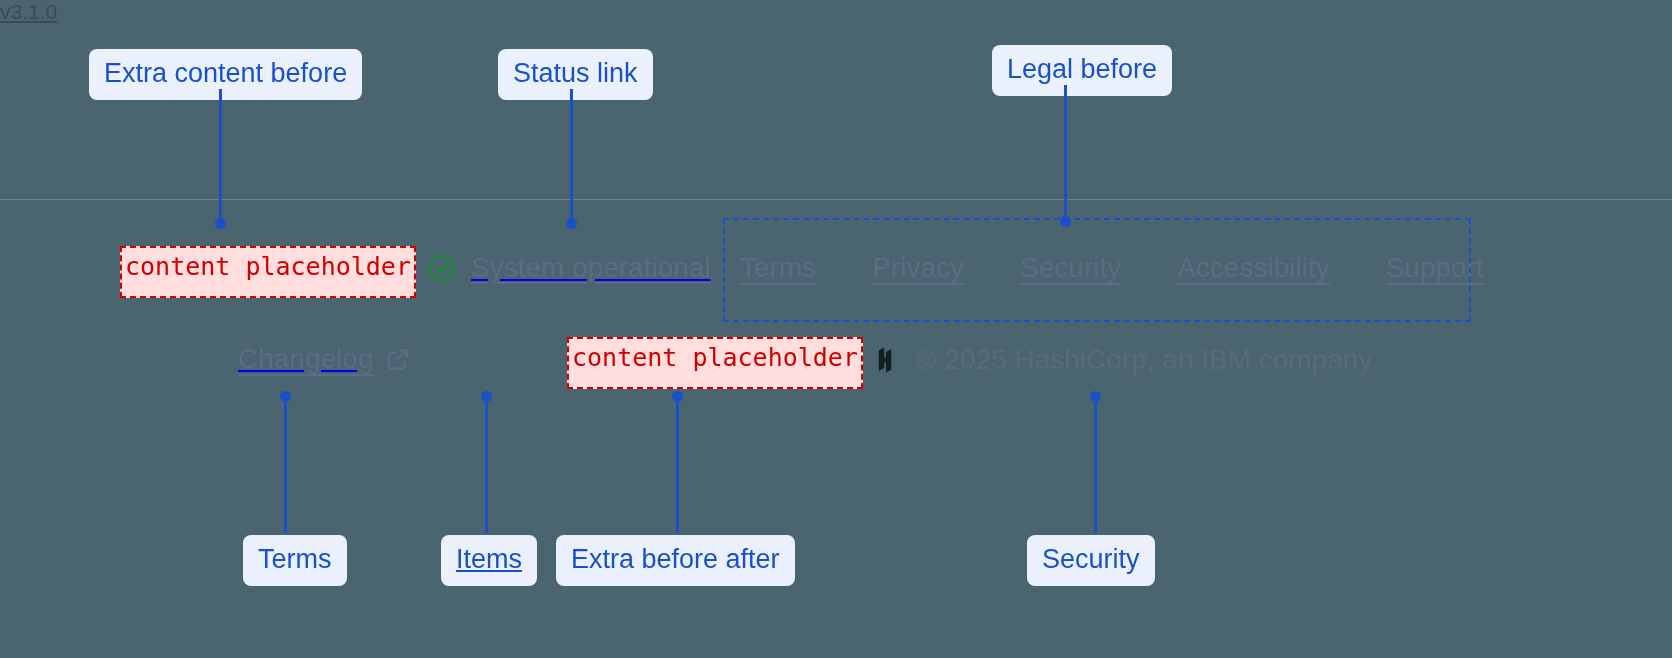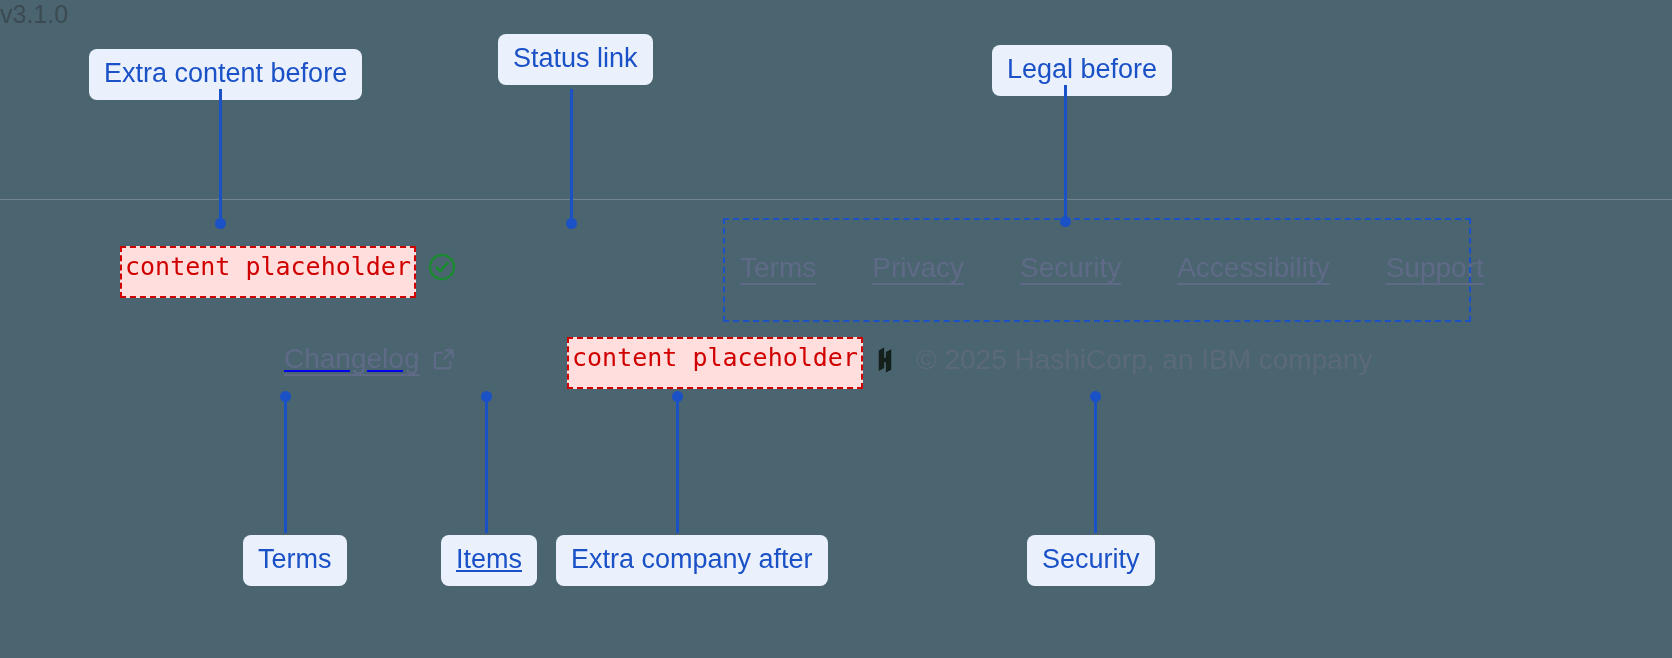--- a/index.html
+++ b/index.html
@@ -100,39 +100,39 @@
     color: #5f6b86;
     text-decoration: underline;
     text-underline-offset: 6px;
     white-space: nowrap;
   }
 
   .secondary-row {
     position: absolute;
     display: flex;
     align-items: center;
-    margin-left: 46px;
   }
   .changelog {
     display: flex;
     align-items: center;
     gap: 12px;
   }
   .changelog-text {
     font-size: 28px;
     color: #5f6b86;
     text-decoration: underline;
     text-underline-offset: 6px;
   }
   .ext-icon { width: 26px; height: 26px; display: block; }
 
   .version {
-    font-size: 25px;
+    font-size: 21px;
     color: #3c4a52;
     white-space: nowrap;
+    text-decoration: underline;
   }
 
   .copyright-group {
     position: absolute;
     display: flex;
     align-items: center;
     gap: 16px;
   }
   .brand-logo { width: 30px; height: 30px; display: block; }
   .copyright-text {
@@ -148,20 +148,21 @@
 
 <div class="placeholder" style="left:120px; top:246px;">content placeholder</div>
 
 <a class="status-link" style="left:427px; top:252px;" href="#">
   <span class="status-icon">
     <svg viewBox="0 0 24 24" width="30" height="30" fill="none" stroke="#1a8a2e" stroke-width="2.1" stroke-linecap="round" stroke-linejoin="round">
       <circle cx="12" cy="12" r="9.6" stroke-dasharray="2.6 2.1"></circle>
       <path d="M7.6 12.3 L10.6 15.3 L16.4 8.9"></path>
     </svg>
   </span>
+  <span class="status-text">System operational</span>
 </a>
 
 <nav class="legal-links" style="left:740px; top:252px;">
   <a class="legal-link" href="#">Terms</a>
   <a class="legal-link" href="#">Privacy</a>
   <a class="legal-link" href="#">Security</a>
   <a class="legal-link" href="#">Accessibility</a>
   <a class="legal-link" href="#">Support</a>
 </nav>
 
@@ -186,36 +187,36 @@
       <path d="M7.0 4.3 L11.3 2.0 L11.3 10.2 L12.7 10.2 L12.7 5.6 L17.0 3.3 L17.0 19.7 L12.7 22.0 L12.7 13.8 L11.3 13.8 L11.3 18.4 L7.0 20.7 Z"></path>
     </svg>
   </span>
   <span class="copyright-text">© 2025 HashiCorp, an IBM company</span>
 </div>
 
 <div class="callout" style="left:89px; top:49px;">Extra content before</div>
 <div class="leader" style="left:219px; top:89px; height:134px;"></div>
 <div class="dot" style="left:215px; top:218px;"></div>
 
-<div class="callout" style="left:498px; top:34px;text-align:center;">Status link</div>
+<div class="callout" style="left:498px; top:49px;text-align:center;">Status link</div>
 <div class="leader" style="left:570px; top:89px; height:134px;"></div>
 <div class="dot" style="left:566px; top:218px;"></div>
 
 <div class="callout" style="left:992px; top:45px;">Legal before</div>
 <div class="leader" style="left:1064px; top:85px; height:136px;"></div>
 <div class="dot" style="left:1060px; top:216px;"></div>
 <div class="region-box" style="left:723px; top:218px; width:744px; height:100px;"></div>
 
 <div class="dot" style="left:280px; top:391px;"></div>
 <div class="leader" style="left:284px; top:396px; height:137px;"></div>
 <div class="callout" style="left:243px; top:535px;">Terms</div>
 
 <div class="dot" style="left:481px; top:391px;"></div>
 <div class="leader" style="left:485px; top:396px; height:137px;"></div>
 <div class="callout" style="left:441px; top:535px;text-decoration:underline;">Items</div>
 
 <div class="dot" style="left:672px; top:391px;"></div>
 <div class="leader" style="left:676px; top:396px; height:137px;"></div>
-<div class="callout" style="left:556px; top:535px;">Extra company after</div>
+<div class="callout" style="left:556px; top:535px;">Extra before after</div>
 
 <div class="dot" style="left:1090px; top:391px;"></div>
 <div class="leader" style="left:1094px; top:396px; height:137px;"></div>
 <div class="callout" style="left:1027px; top:535px;">Security</div>
 
 </body></html>

